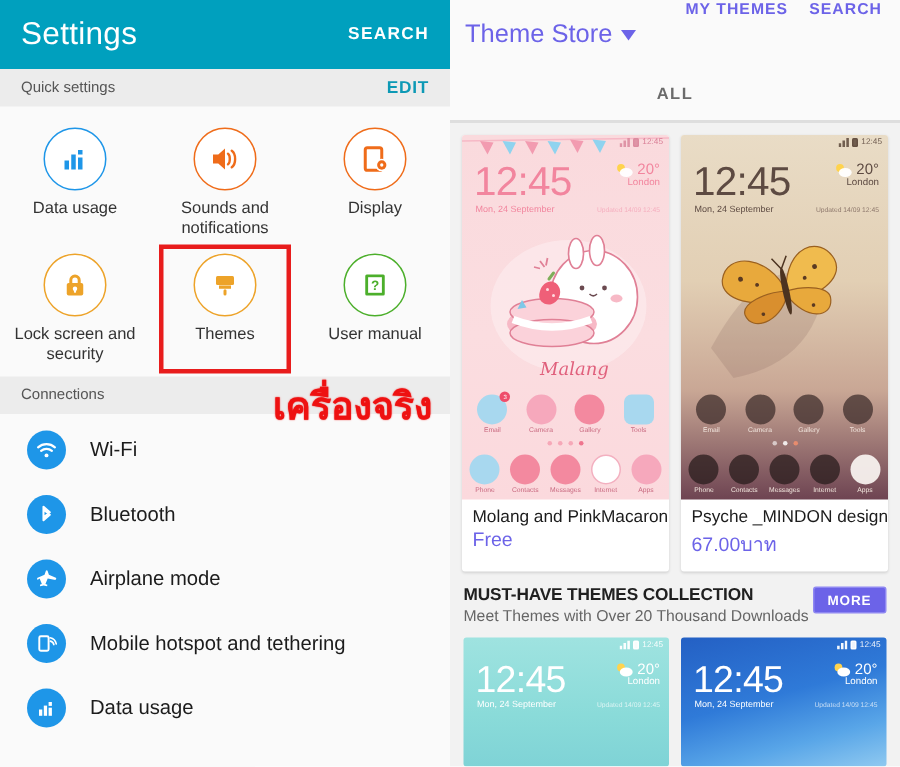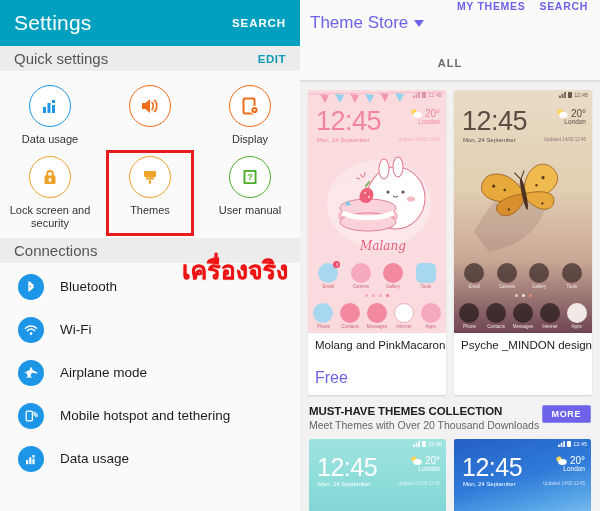--- a/index.html
+++ b/index.html
@@ -16,21 +16,21 @@
     height: 46px; background: #00a0be; display: flex; align-items: center;
     justify-content: space-between; padding: 0 14px;
   }
   .set-title { color: #fff; font-size: 21px; letter-spacing: .2px; }
   .set-search { color: #fff; font-size: 11.5px; letter-spacing: .9px; font-weight: 600; }
 
   .sec-bar {
     height: 25px; background: #ececec; display: flex; align-items: center;
     justify-content: space-between; padding: 0 14px;
   }
-  .sec-bar .t { font-size: 15px; color: #555; }
+  .sec-bar .t { font-size: 10px; color: #555; }
   .sec-bar .e { font-size: 11.5px; color: #0d99b5; font-weight: 700; letter-spacing: .5px; }
 
   .quick-grid { display: grid; grid-template-columns: repeat(3, 1fr); padding: 8px 0 4px; }
   .q-cell { display: flex; flex-direction: column; align-items: center; padding: 6px 2px 4px; position: relative; }
   .q-circle {
     width: 42px; height: 42px; border-radius: 50%; border: 1.6px solid #888;
     display: flex; align-items: center; justify-content: center; background: #fff;
   }
   .q-label { margin-top: 6px; font-size: 11px; color: #333; text-align: center; line-height: 13px; }
   .q-cell.highlight::after {
@@ -68,21 +68,21 @@
   .st-tab.active { color: #6c63e8; }
   .st-tab.active::after { content:""; position: absolute; left: 0; right: 0; bottom: 0; height: 3px; background: #6c57f0; }
   .tabs-rule { height: 2px; background: #dedede; }
 
   .st-body { padding: 8px; }
   .card-row { display: flex; gap: 8px; }
   .theme-card { width: 142px; background: #fff; border-radius: 2px; overflow: hidden; box-shadow: 0 1px 2px rgba(0,0,0,.14); }
   .thumb { height: 243px; position: relative; overflow: hidden; }
   .card-meta { padding: 6px 7px 8px; }
   .card-name { font-size: 11.5px; color: #1c1c1c; white-space: nowrap; }
-  .card-price { font-size: 16px; color: #6c63e8; margin-top: 18px; }
+  .card-price { font-size: 13px; color: #6c63e8; margin-top: 1px; }
 
   
   .lock { position: absolute; inset: 0; }
   .statusbar { position: absolute; top: 2px; right: 4px; display: flex; align-items: center; gap: 2px;
                font-size: 5.5px; color: rgba(255,255,255,.92); }
   .sb-dark { color: rgba(90,70,60,.85); }
   .bars { display: inline-block; width: 7px; height: 6px; }
   .batt { display: inline-block; width: 4px; height: 6px; border: .7px solid currentColor; border-radius: 1px; background: currentColor; }
   .clock { position: absolute; left: 8px; top: 16px; font-size: 27px; font-weight: 300; letter-spacing: -.5px; }
   .datev { position: absolute; left: 9px; top: 47px; font-size: 6px; }
@@ -144,20 +144,21 @@
       <div class="q-cell">
         <div class="q-circle" style="border-color:#ef6c1a">
           <svg width="22" height="20" viewBox="0 0 22 20">
               <g fill="#ef6c1a">
             <path d="M3 7h3.5L11 3v14L6.5 13H3z"></path>
             <path d="M13 6.5c1.6 1 1.6 6 0 7" stroke="#ef6c1a" stroke-width="1.6" fill="none" stroke-linecap="round"></path>
             <path d="M15.5 4.5c3 2 3 9 0 11" stroke="#ef6c1a" stroke-width="1.6" fill="none" stroke-linecap="round"></path>
               </g>
             </svg>
         </div>
+        <div class="q-label">Sounds and notifications</div>
       </div>
 
       <div class="q-cell">
         <div class="q-circle" style="border-color:#ef6c1a">
           <svg width="20" height="20" viewBox="0 0 20 20">
             <rect x="3.5" y="2.5" width="11" height="15" rx="1.4" fill="none" stroke="#ef6c1a" stroke-width="2"></rect>
             <circle cx="14.5" cy="14" r="4.2" fill="#fff"></circle>
             <circle cx="14.5" cy="14" r="3.1" fill="#ef6c1a"></circle>
             <circle cx="14.5" cy="14" r="1.1" fill="#fff"></circle>
             </svg>
@@ -206,37 +207,37 @@
 
     <div class="sec-bar" style="background:#ececec">
       <div class="t">Connections</div>
     </div>
 
     <div class="conn-list">
 
       <div class="conn-row">
         <div class="conn-ico">
           <svg width="16" height="16" viewBox="0 0 16 16">
-              <path d="M6 4.6l4.2 3.6L6 11.8V2.9l4.2 3.6L6 10.1" fill="none" stroke="#fff" stroke-width="1.4" stroke-linejoin="round" stroke-linecap="round"></path>
-            </svg>
-        </div>
-        <div class="conn-lbl">Bluetooth</div>
+              <g fill="none" stroke="#fff" stroke-width="1.5" stroke-linecap="round">
+            <path d="M2.4 6.2a8.5 8.5 0 0111.2 0"></path>
+                <path d="M4.4 8.6a5.6 5.6 0 017.2 0"></path>
+              </g>
+            <circle cx="8" cy="11.6" r="1.3" fill="#fff"></circle>
+            </svg>
+        </div>
+        <div class="conn-lbl">Wi-Fi</div>
       </div>
 
       <div class="conn-row">
         <div class="conn-ico">
           <svg width="16" height="16" viewBox="0 0 16 16">
-              <g fill="none" stroke="#fff" stroke-width="1.5" stroke-linecap="round">
-            <path d="M2.4 6.2a8.5 8.5 0 0111.2 0"></path>
-                <path d="M4.4 8.6a5.6 5.6 0 017.2 0"></path>
-              </g>
-            <circle cx="8" cy="11.6" r="1.3" fill="#fff"></circle>
-            </svg>
-        </div>
-        <div class="conn-lbl">Wi-Fi</div>
+              <path d="M6 4.6l4.2 3.6L6 11.8V2.9l4.2 3.6L6 10.1" fill="none" stroke="#fff" stroke-width="1.4" stroke-linejoin="round" stroke-linecap="round"></path>
+            </svg>
+        </div>
+        <div class="conn-lbl">Bluetooth</div>
       </div>
 
       <div class="conn-row">
         <div class="conn-ico">
           <svg width="16" height="16" viewBox="0 0 16 16">
               <path d="M14 8.6l-5.2-.9-1.5 3.6 1.3.6-.2 1-2.3-.6-2.3.6-.2-1 1.3-.6L3.4 7.7 2 8.6l-.3-1.2 5-2.3.9-2.6c.2-.5.9-.5 1.1 0l.9 2.6 5 2.3z" fill="#fff"></path>
             </svg>
         </div>
         <div class="conn-lbl">Airplane mode</div>
       </div>
@@ -505,20 +506,21 @@
                 </div>
                 <div class="app">
                   <div class="app-ic" style="background:rgba(250,245,242,.92)"></div>
                   <div class="app-nm" style="color:#f0e4dc">Apps</div>
                 </div>
               </div>
             </div>
           </div>
           <div class="card-meta">
             <div class="card-name">Psyche _MINDON design</div>
+            <div class="card-price">67.00บาท</div>
           </div>
         </div>
       </div>
 
       <div class="collection">
         <div class="coll-top">
           <div>
             <div class="coll-title">MUST-HAVE THEMES COLLECTION</div>
             <div class="coll-sub">Meet Themes with Over 20 Thousand Downloads</div>
           </div>

